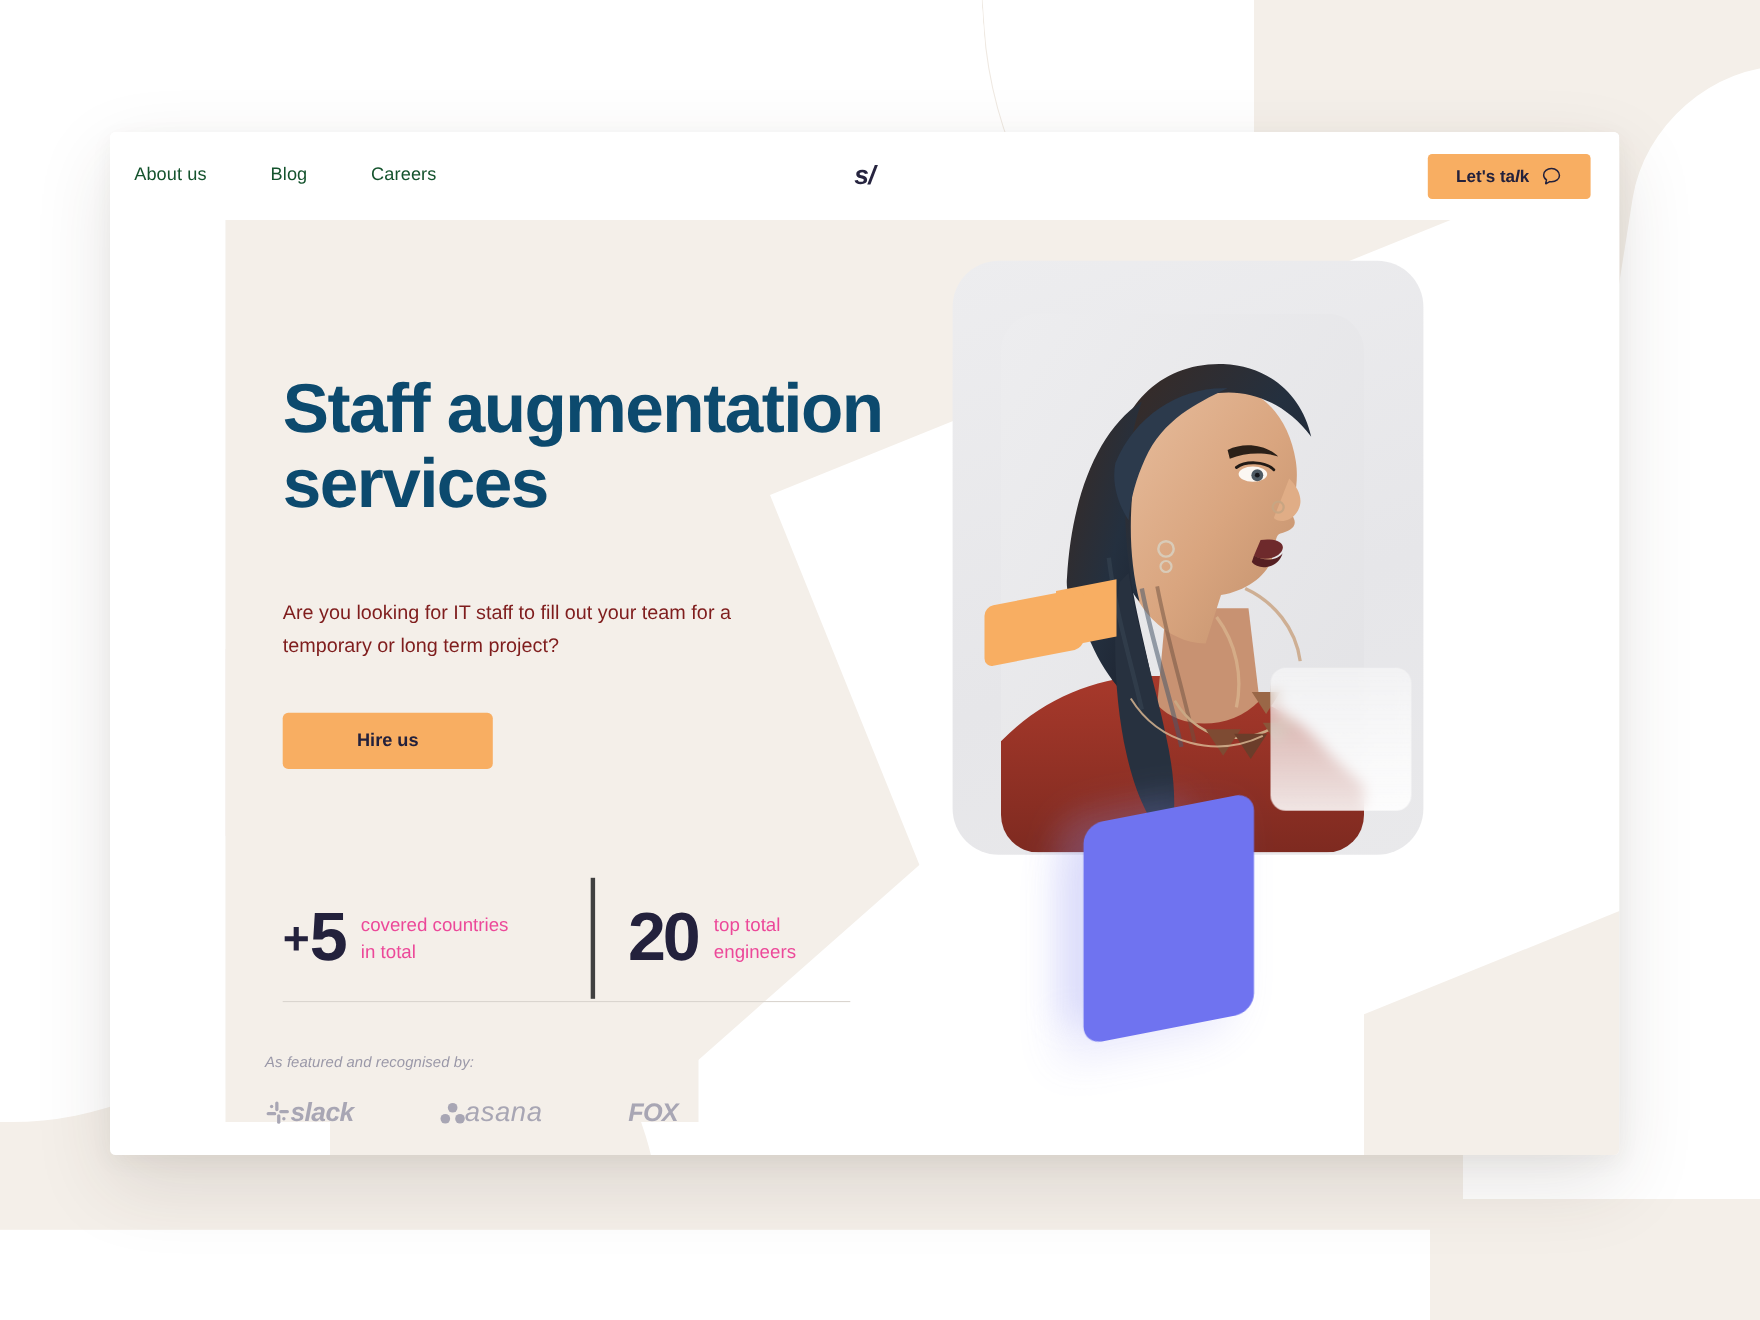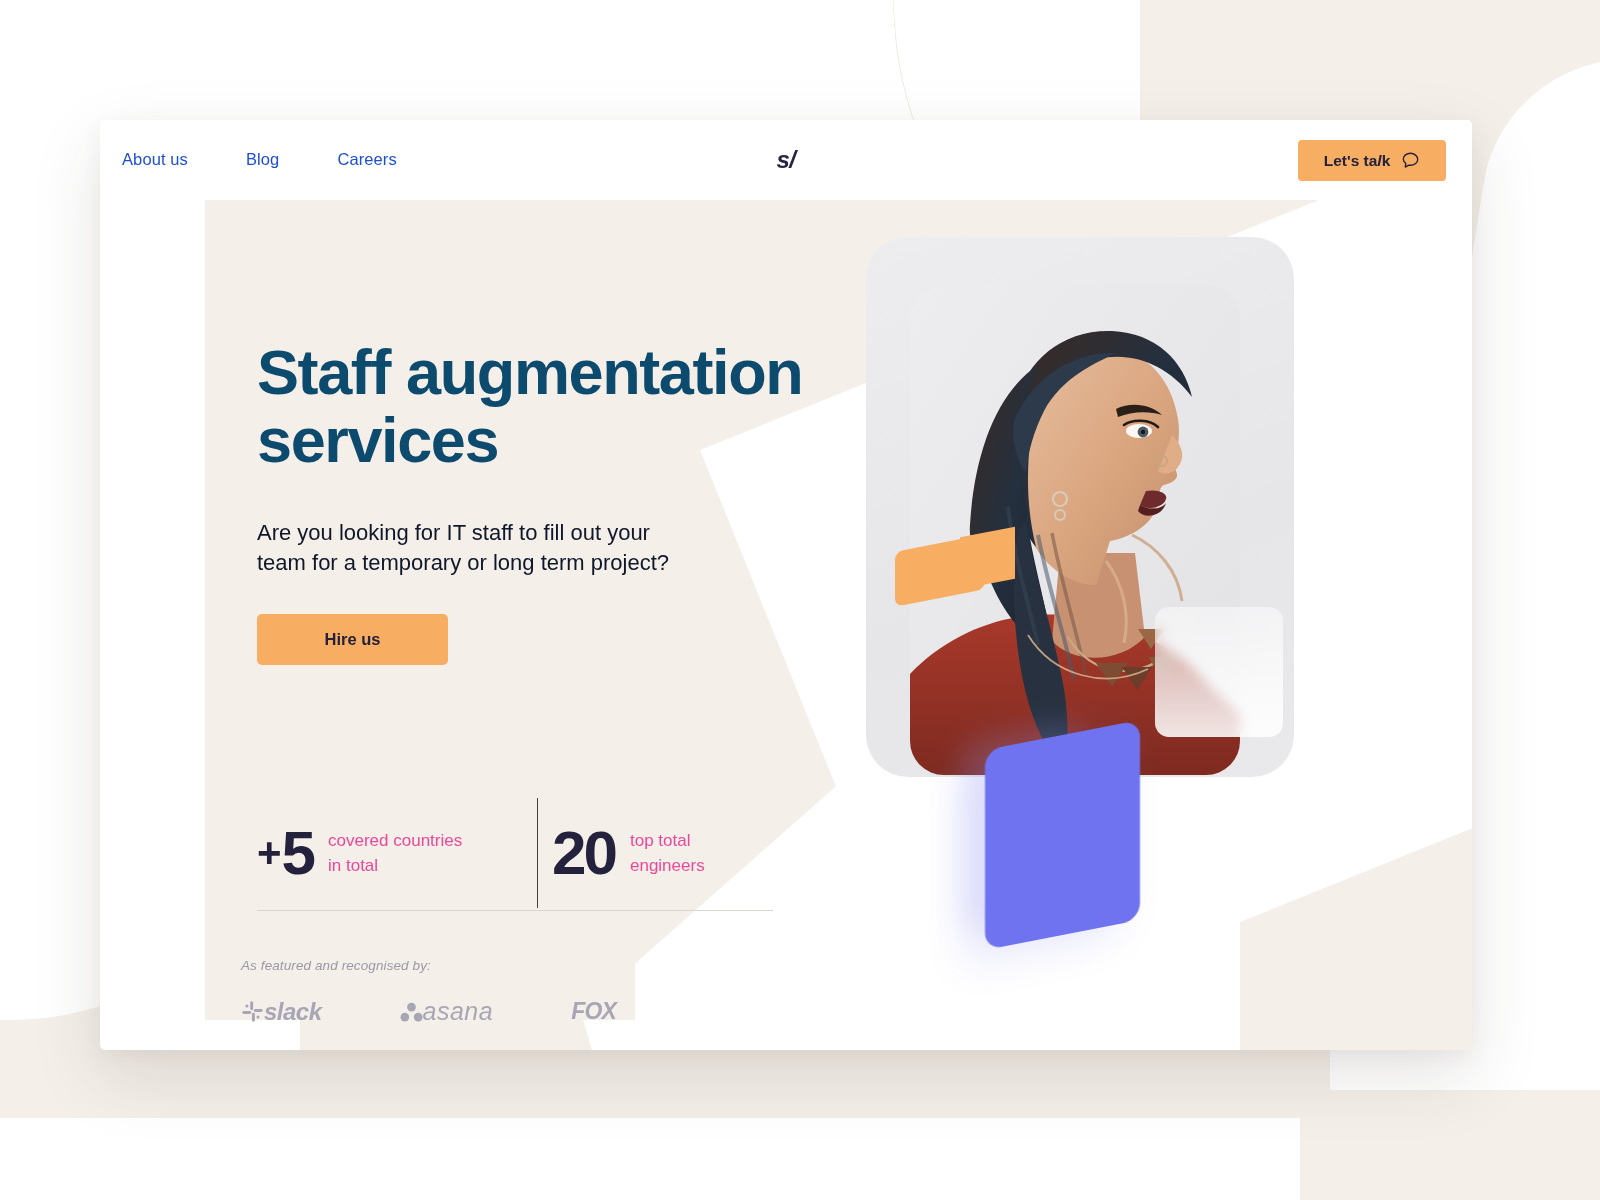--- a/index.html
+++ b/index.html
@@ -67,21 +67,21 @@
     overflow:hidden;
   }
 
   
   .nav{
     position:absolute; left:0; top:0; width:100%; height:80px;
     background:#FFFFFF; z-index:40;
   }
   .nav-links{ position:absolute; left:22px; top:28px; display:flex; gap:58px; }
   .nav-link{
-    font-size:16.5px; color:#1d4ed8; letter-spacing:.1px;
+    font-size:16.5px; color:#14532d; letter-spacing:.1px;
     cursor:pointer; line-height:22px;
   }
   .brand{
     position:absolute; left:0; right:0; top:26px; text-align:center;
     font-size:24px; font-weight:700; font-style:italic;
     color:#26243F; letter-spacing:-.5px; line-height:28px;
   }
   .talk-btn{
     position:absolute; right:26px; top:20px;
     width:148px; height:41px; background:#F8AE62;
@@ -132,37 +132,37 @@
     width:260px; height:380px; background:#F4EFE9; z-index:2;
   }
 
   
   .copy{ position:absolute; left:157px; top:218px; width:560px; z-index:20; }
   .headline{
     font-size:63px; line-height:68px; font-weight:700;
     color:#0c4a6e; letter-spacing:-1.4px;
   }
   .subhead{
-    margin-top:44px; font-size:22px; line-height:30px;
-    color:#0f172a; max-width:420px;
+    margin-top:68px; font-size:18px; line-height:30px;
+    color:#7f1d1d; max-width:420px;
   }
   .hire-btn{
-    margin-top:36px; width:191px; height:51px;
+    margin-top:46px; width:191px; height:51px;
     background:#F8AE62; border:none; border-radius:5px; cursor:pointer;
     font-size:16.5px; font-weight:700; color:#23213C;
   }
 
   
   .stats{
     position:absolute; left:157px; top:678px; width:516px;
     display:flex; z-index:20;
   }
   .stat{ display:flex; align-items:center; gap:15px; }
   .stat.first{ width:280px; }
-  .stat.second{ padding-left:14px; border-left:1px solid #404040; height:110px; }
+  .stat.second{ padding-left:30px; border-left:4px solid #404040; height:110px; }
   .stat-num{
     font-size:62px; font-weight:800; color:#23213C;
     letter-spacing:-3px; line-height:62px; display:flex; align-items:center;
   }
   .stat-num .plus{ font-size:42px; font-weight:800; margin-right:2px; letter-spacing:-2px; }
   .stat-label{ font-size:17px; line-height:25px; color:#ec4899; }
   .stats-rule{
     position:absolute; left:157px; top:790px; width:516px; height:1px;
     background:#DAD5CF; z-index:20;
   }

